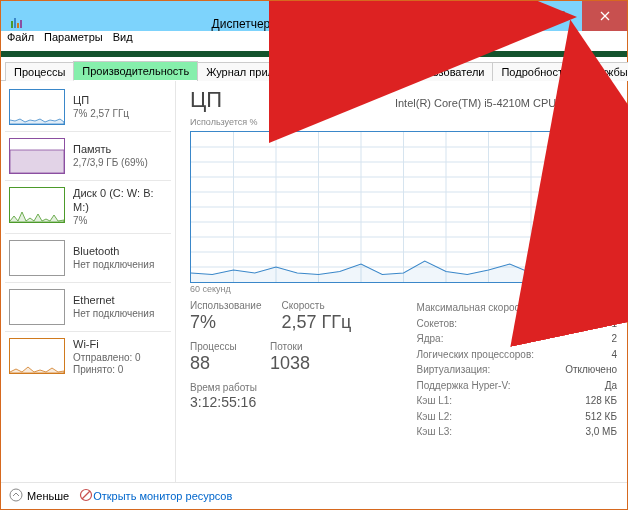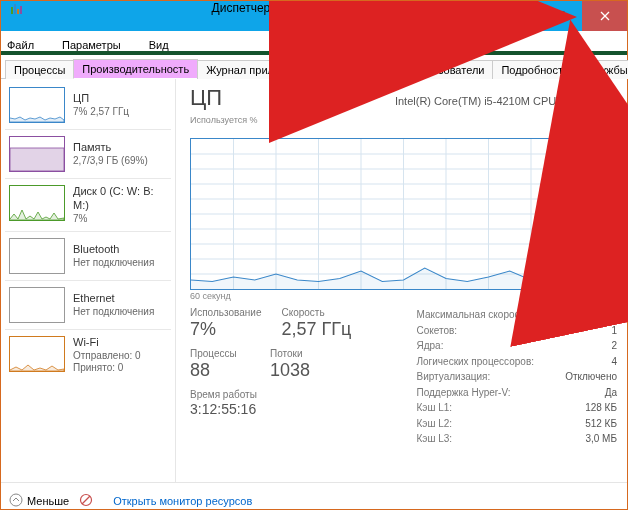--- a/index.html
+++ b/index.html
@@ -1,63 +1,63 @@
 <!DOCTYPE html>
 <html><head>
 <meta charset="utf-8">
 <style>
 html,body{margin:0;padding:0;font-family:"Segoe UI",Tahoma,sans-serif;font-size:11px;background:#fff;color:#000}
 .window{width:628px;height:510px;border:1.5px solid #d6691f;box-sizing:border-box;position:relative;background:#fff;display:flex;flex-direction:column}
-.titlebar{height:30px;background:#0ea5e9;display:flex;align-items:flex-start;position:relative}
+.titlebar{height:30px;background:#7dd3fc;display:flex;align-items:flex-end;position:relative}
 .titlebar .icon{width:16px;height:16px;margin-left:8px}
 .titlebar .title{flex:1;text-align:center;font-size:12px;color:#000}
 .winbtns{display:flex;height:100%}
 .winbtn{width:45px;display:flex;align-items:center;justify-content:center;font-size:12px}
 .winbtn.close{background:#c8504f;color:#fff;width:45px}
 .winbtn svg{width:12px;height:12px}
-.menubar{height:20px;padding:0 6px;display:flex;gap:28px;align-items:flex-end;border-bottom:4px solid #14532d;font-size:11px}
+.menubar{height:20px;padding:0 6px;display:flex;gap:10px;align-items:flex-start;border-bottom:6px solid #14532d;font-size:11px}
 .tabs{display:flex;border-bottom:1px solid #ccc;background:#fff;padding:0 4px;height:23px;align-items:flex-end;font-size:11px}
 .tab{padding:3px 8px;border:1px solid #ccc;border-bottom:none;margin-right:-1px;background:#f9f9f9;position:relative;top:1px;white-space:nowrap}
-.tab.active{background:#f0abfc;border-bottom:1px solid #fff}
+.tab.active{background:#86efac;border-bottom:1px solid #fff}
 .body{flex:1;display:flex;overflow:hidden}
 .sidebar{width:174px;border-right:1px solid #e6e6e6;overflow:hidden;padding-top:4px}
 .sbitem{display:flex;padding:4px 8px;gap:8px}
 .sbthumb{width:54px;height:34px;border:1px solid #3a87c9;background:#fff;position:relative;overflow:hidden}
 .sbthumb.mem{border-color:#8b4fa1}
 .sbthumb.disk{border-color:#4c9a2a}
 .sbthumb.bt{border-color:#999}
 .sbthumb.eth{border-color:#999}
 .sbthumb.wifi{border-color:#d07a1e}
 .sbtext{flex:1;display:flex;flex-direction:column;justify-content:center;line-height:1.25}
 .sblabel{font-size:11px;color:#333}
 .sbval{font-size:10px;color:#666}
 .sep{height:1px;background:#e8e8e8;margin:2px 4px}
 .content{flex:1;padding:6px 10px 4px 14px;display:flex;flex-direction:column;overflow:hidden}
 .cheader{display:flex;justify-content:space-between;align-items:baseline;margin-bottom:4px}
 .cheader h1{margin:0;font-size:22px;font-weight:400;color:#444}
 .cpudesc{font-size:11px;color:#555}
-.chartlbls{display:flex;justify-content:space-between;font-size:9px;color:#888;margin-bottom:13px}
+.chartlbls{display:flex;justify-content:space-between;font-size:9px;color:#888;margin-bottom:4px}
 .chart{height:150px;border:1px solid #3a87c9;position:relative;background:#fff}
 .chart .grid line{stroke:#d6e4ef;stroke-width:1}
 .chart .dataline{fill:none;stroke:#3a87c9;stroke-width:1}
 .chart .datafill{fill:rgba(58,135,201,0.08)}
 .chartbtm{display:flex;justify-content:space-between;font-size:9px;color:#888;margin:1px 0 6px}
 .statswrap{display:flex;gap:26px}
 .statsL{display:flex;flex-direction:column;gap:8px;flex:1}
 .statrow{display:flex;gap:20px}
 .statblock{min-width:60px}
 .statlabel{font-size:10px;color:#777;margin-bottom:1px}
 .statval{font-size:18px;color:#555;font-weight:400}
 .statsR{flex:1;font-size:10px}
 .rrow{display:flex;justify-content:space-between;line-height:1.55}
 .rrow .k{color:#777}
 .rrow .v{color:#555}
-.bottombar{height:26px;border-top:1px solid #e5e5e5;display:flex;align-items:flex-end;padding:0 8px;gap:10px;font-size:11px}
+.bottombar{height:26px;border-top:1px solid #e5e5e5;display:flex;align-items:center;padding:0 8px;gap:10px;font-size:11px}
 .less{display:flex;align-items:center;gap:4px}
-.reslink{color:#0066cc;display:flex;align-items:center;gap:20px}
+.reslink{color:#0066cc;display:flex;align-items:center;gap:0}
 .arrow-overlay{position:absolute;top:0;left:0;pointer-events:none}
 .thumbpoly{fill:rgba(58,135,201,0.15);stroke:#3a87c9;stroke-width:0.8}
 .thumbpoly.mem{fill:rgba(139,79,161,0.25);stroke:#8b4fa1}
 .thumbpoly.disk{fill:rgba(76,154,42,0.15);stroke:#4c9a2a}
 .thumbpoly.wifi{fill:rgba(208,122,30,0.15);stroke:#d07a1e}
 </style>
 </head>
 <body>
 <div class="window">
 

